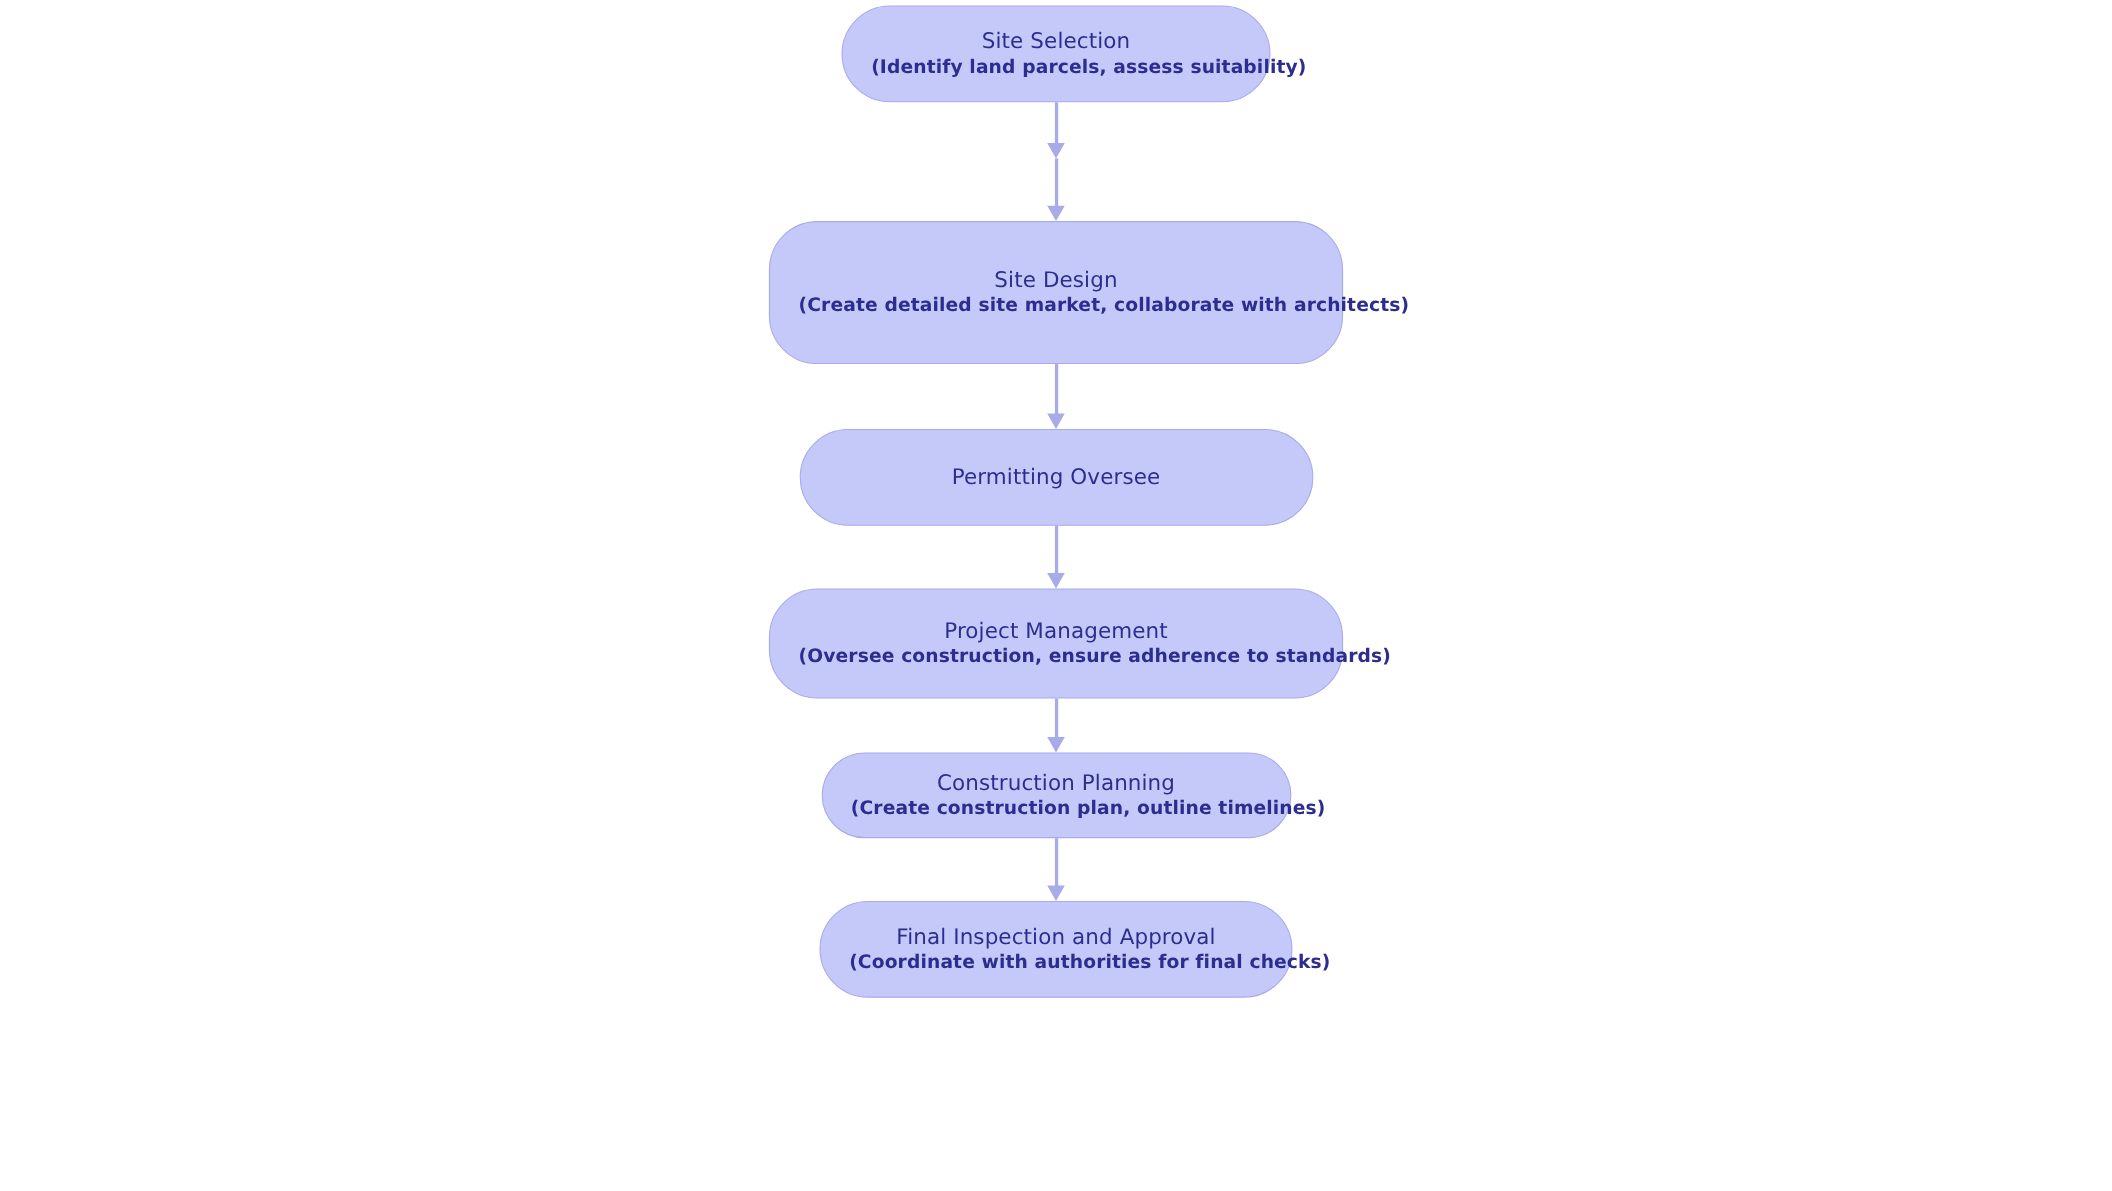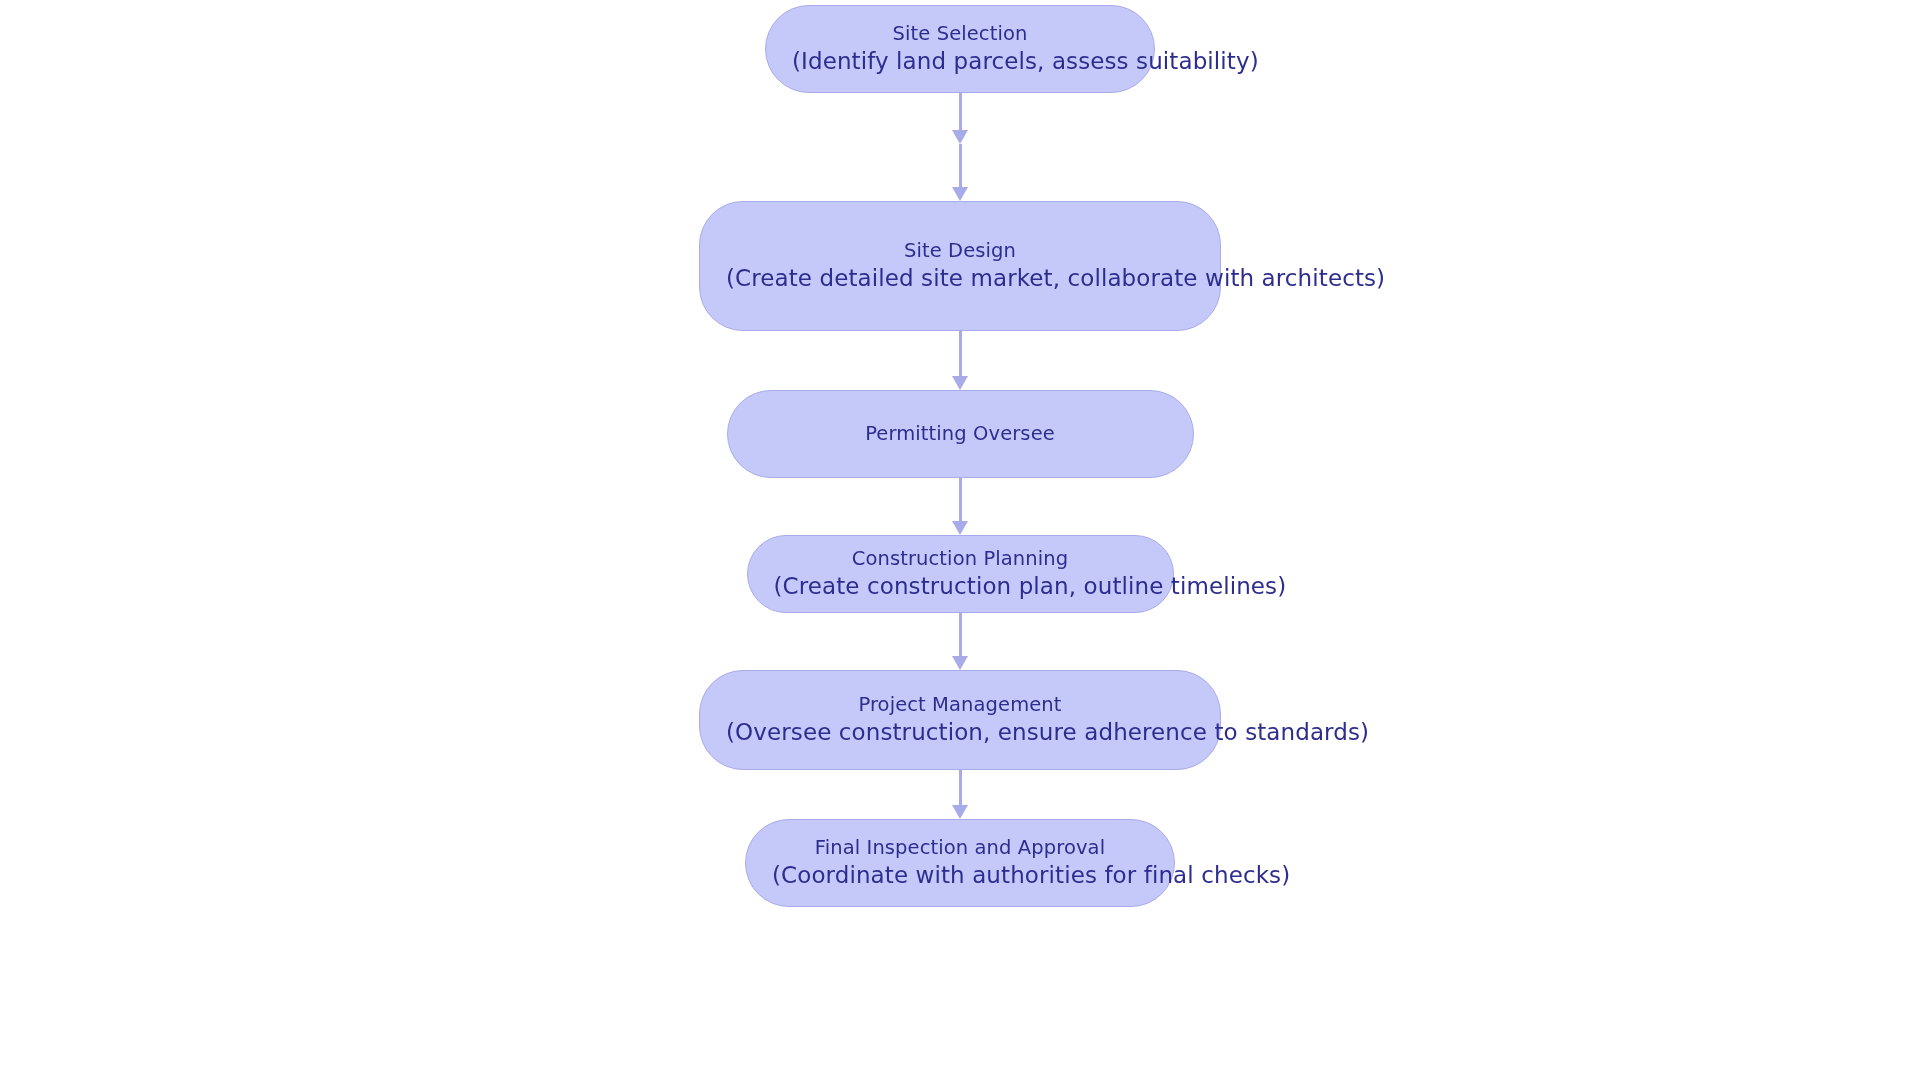--- a/index.html
+++ b/index.html
@@ -47,22 +47,22 @@
     letter-spacing: 0.1px;
   }
 
   .node-title {
     font-size: 19.5px;
     font-weight: 400;
     white-space: nowrap;
   }
 
   .node-sub {
-    font-size: 23px;
-    font-weight: 400;
+    font-size: 17px;
+    font-weight: 700;
     white-space: nowrap;
   }
 
   
   .connector {
     display: flex;
     flex-direction: column;
     align-items: center;
     justify-content: flex-start;
   }
@@ -119,37 +119,37 @@
     <div class="node" style="width:467px;height:88px;">
       <div class="node-title">Permitting Oversee</div>
     </div>
     <div class="connector">
       <div class="connector-line" style="height:44px;"></div>
       <div class="connector-head"></div>
     </div>
   </div>
 
   <div class="flow-row">
+    <div class="node" style="width:522px;height:100px;">
+      <div class="node-title">Project Management</div>
+      <div class="node-sub">(Oversee construction, ensure adherence to standards)</div>
+    </div>
+    <div class="connector">
+      <div class="connector-line" style="height:36px;"></div>
+      <div class="connector-head"></div>
+    </div>
+  </div>
+
+  <div class="flow-row">
     <div class="node" style="width:427px;height:78px;">
       <div class="node-title">Construction Planning</div>
       <div class="node-sub">(Create construction plan, outline timelines)</div>
     </div>
     <div class="connector">
       <div class="connector-line" style="height:44px;"></div>
-      <div class="connector-head"></div>
-    </div>
-  </div>
-
-  <div class="flow-row">
-    <div class="node" style="width:522px;height:100px;">
-      <div class="node-title">Project Management</div>
-      <div class="node-sub">(Oversee construction, ensure adherence to standards)</div>
-    </div>
-    <div class="connector">
-      <div class="connector-line" style="height:36px;"></div>
       <div class="connector-head"></div>
     </div>
   </div>
 
   <div class="flow-row">
     <div class="node" style="width:430px;height:88px;">
       <div class="node-title">Final Inspection and Approval</div>
       <div class="node-sub">(Coordinate with authorities for final checks)</div>
     </div>
   </div>

